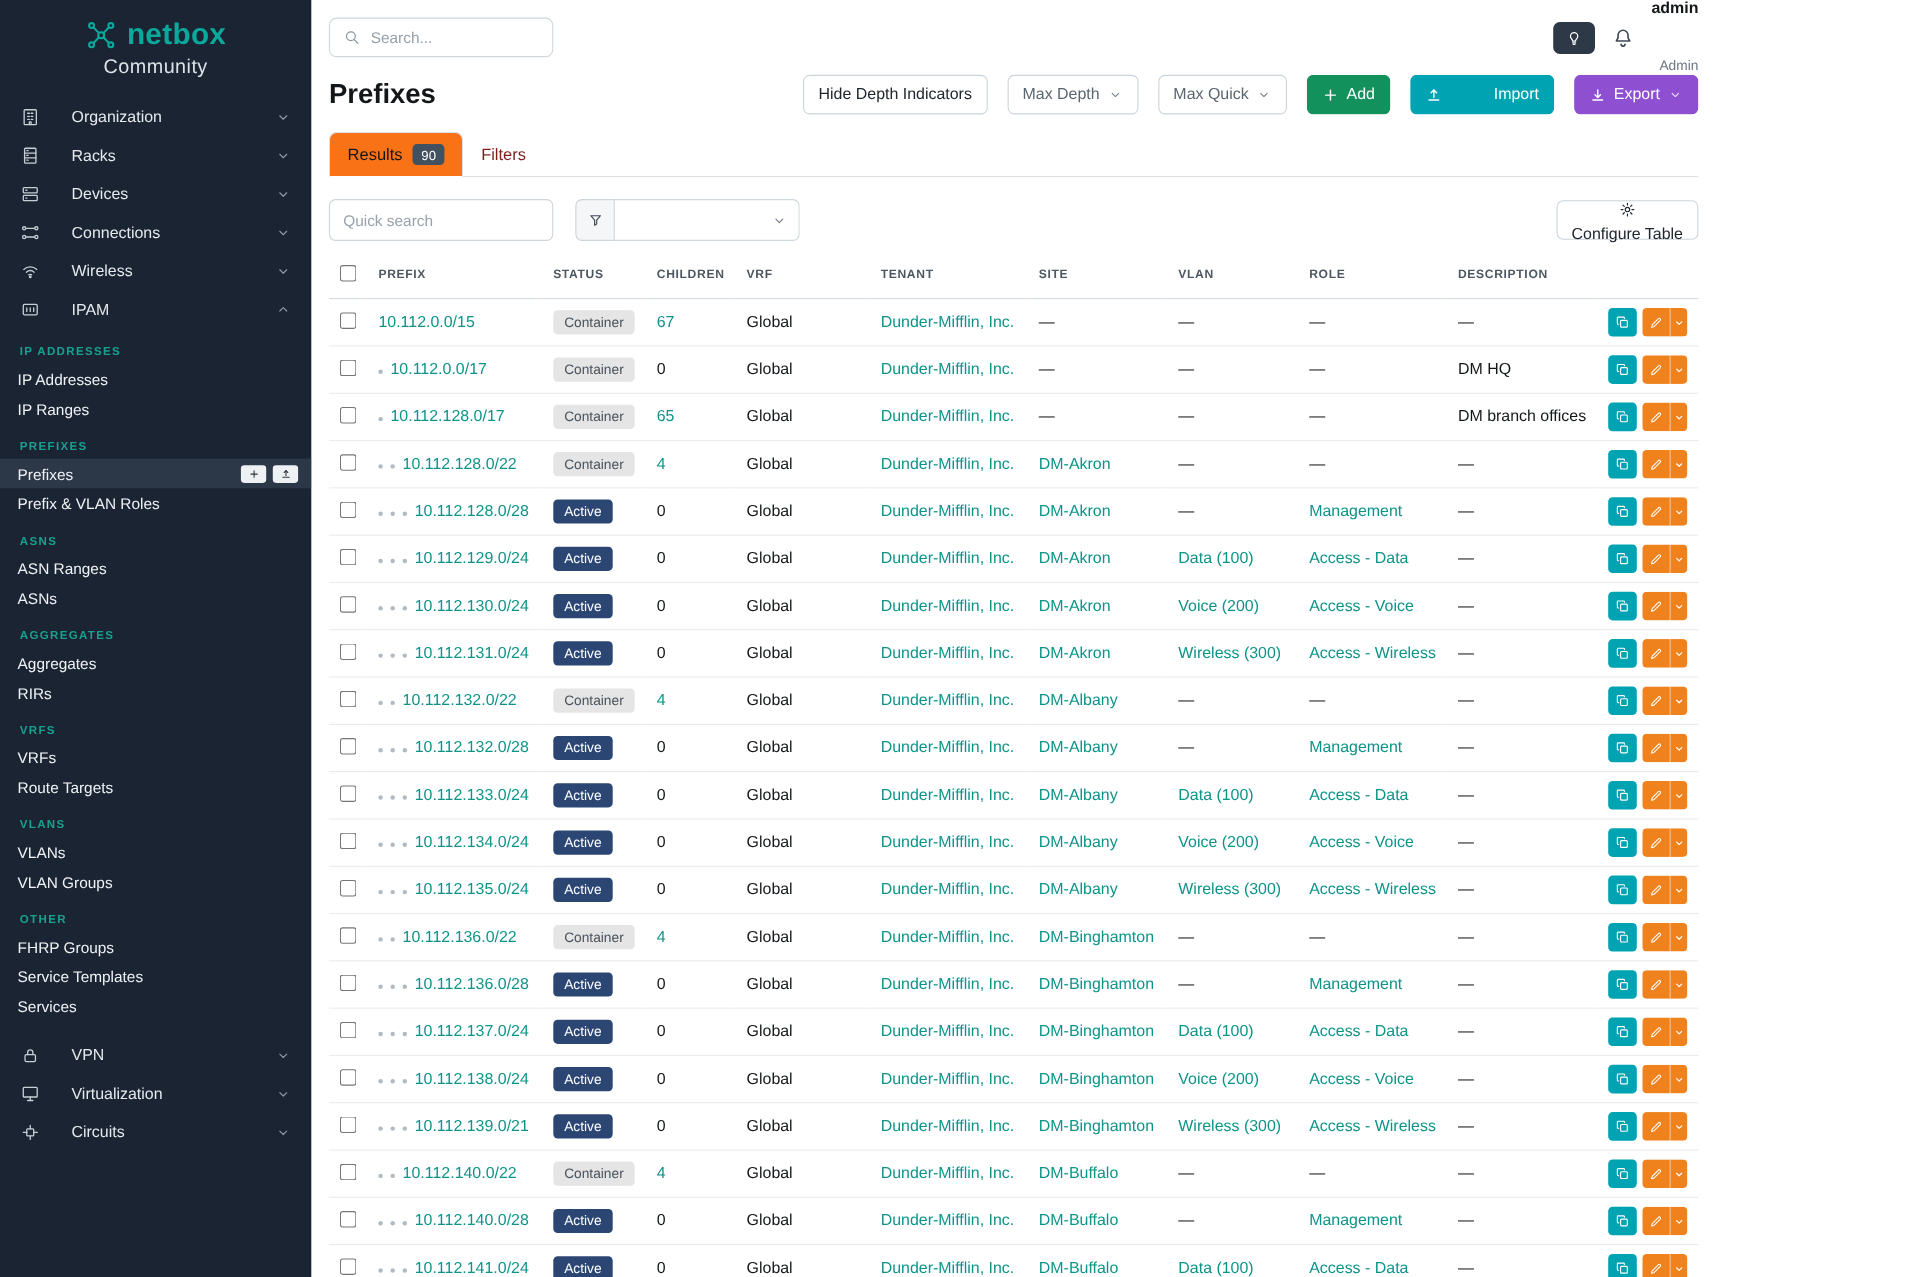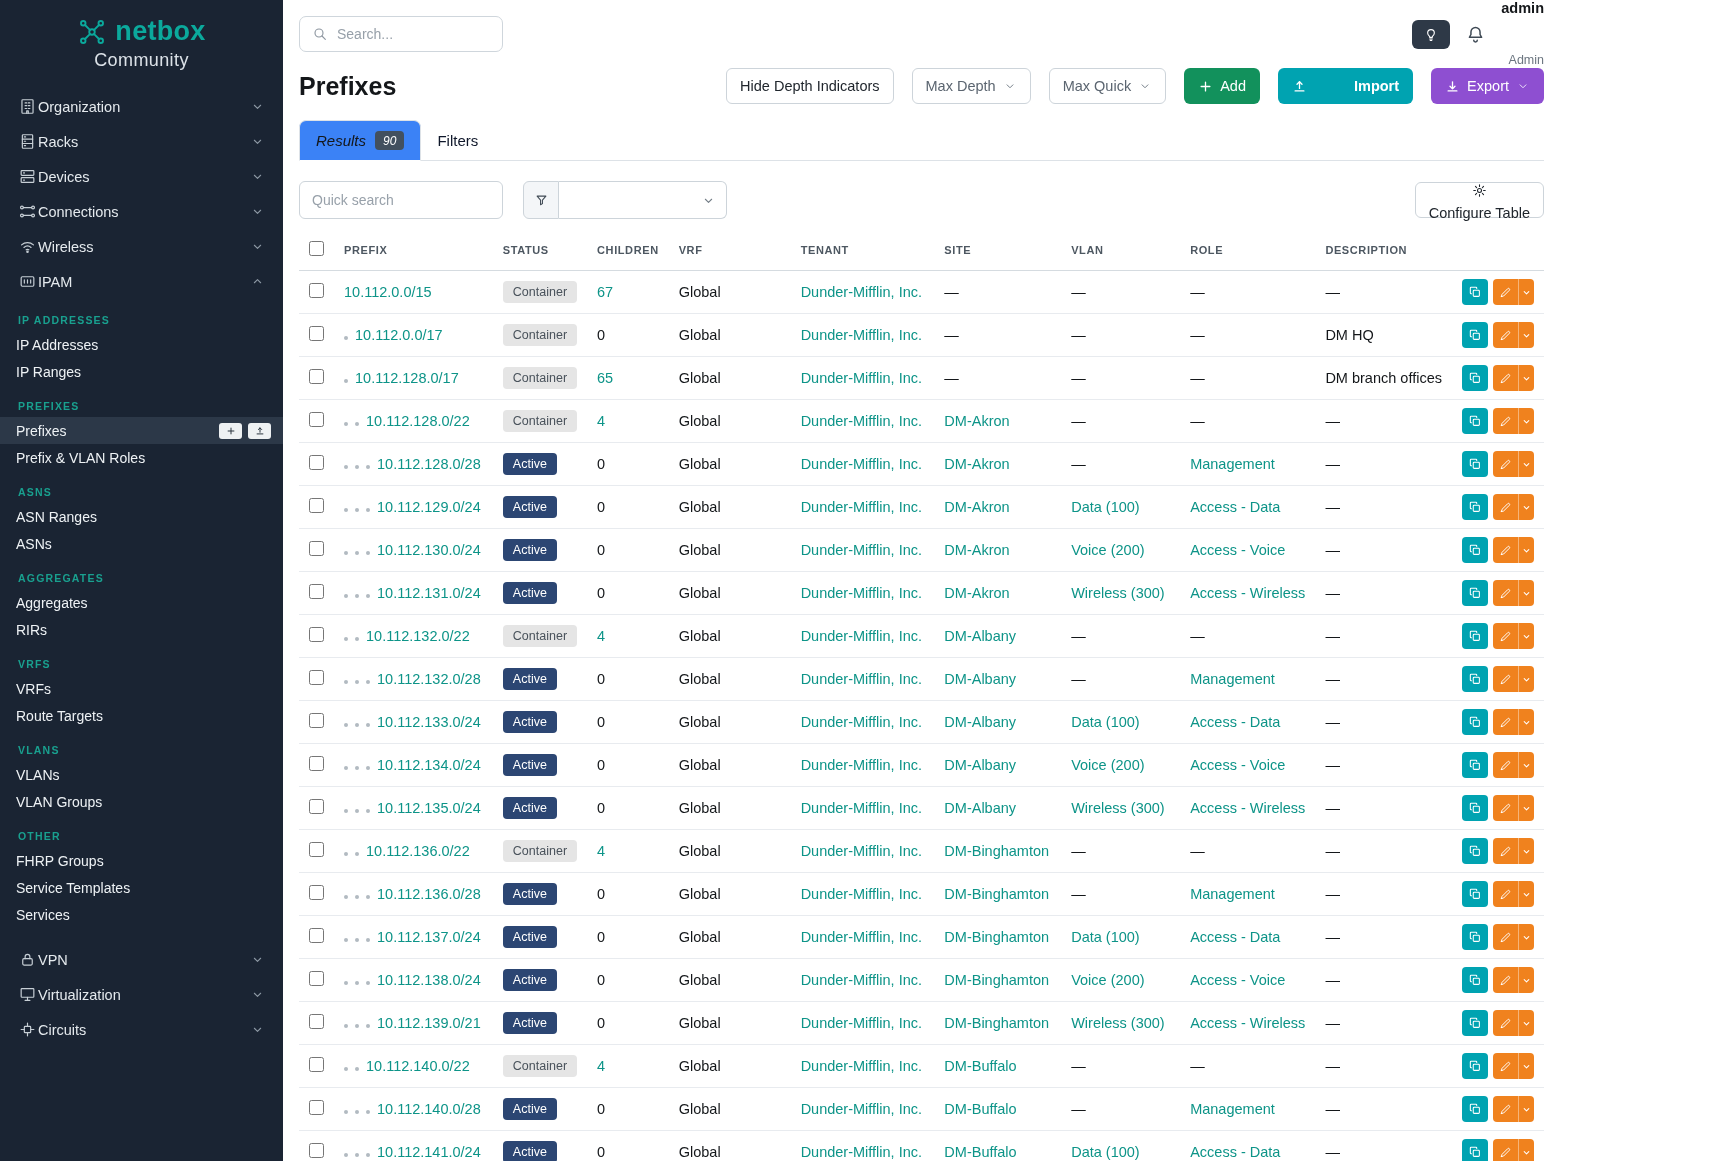--- a/index.html
+++ b/index.html
@@ -13,21 +13,21 @@
   button,input{ font-family:inherit; }
   .app{ display:flex; width:100%; height:100%; }
 
   
   .sidebar{ width:283px; min-width:283px; height:100%; background:var(--sidebar-bg); overflow:hidden; }
   .sb-logo{ padding:16px 0 8px; display:flex; flex-direction:column; align-items:center;text-align:right; }
   .sb-logo-row{ display:flex; align-items:center; gap:8px; color:var(--brand-teal); }
   .sb-logo-text{ font-size:27px; font-weight:700; color:var(--brand-teal); letter-spacing:.3px; }
   .sb-logo-sub{ color:#dce2e8; font-size:18px; margin-top:3px; letter-spacing:.4px; }
   #sidebar-nav{ padding-top:10px; }
-  .nav-item{ display:flex; align-items:center; gap:1px; height:35px; padding:0 18px;
+  .nav-item{ display:flex; align-items:center; gap:28px; height:35px; padding:0 18px;
     font-size:14.5px; color:#e4e9ed; cursor:pointer; }
   .nav-ic{ color:#c7cfd6; display:inline-flex; }
   .nav-chev{ margin-left:auto; color:#8d99a5; display:inline-flex; }
   .nav-section{ padding:15px 18px 5px; font-size:10.5px; font-weight:700; letter-spacing:1.2px;
     color:var(--section-teal); }
   .nav-sub{ height:27px; display:flex; align-items:center; padding:0 12px 0 16px;
     font-size:14px; color:#eef2f5; cursor:pointer; }
   .nav-sub.active{ background:#2c3848; }
   .quick{ margin-left:auto; display:flex; gap:6px; }
   .qbtn{ width:23px; height:16px; background:#eef1f3; color:#2c3640; border-radius:3px;
@@ -52,29 +52,29 @@
 
   .content{ padding:12px 16px 0; }
   .page-header{ display:flex; align-items:center; justify-content:space-between; }
   .page-title{ font-size:25px; font-weight:600; color:#14171a; }
   .actions{ display:flex; gap:8px; align-items:center; }
   .btn{ height:36px; border-radius:6px; font-size:14.5px; display:inline-flex; align-items:center;
     gap:7px; padding:0 13px; cursor:pointer; border:1px solid transparent; background:#fff; white-space:nowrap;margin-left:10px; }
   .btn-outline{ border-color:#cdd4da; color:#20262d; }
   .btn-outline.muted{ color:#5b6570; }
   .btn-green{ background:var(--green); color:#fff; font-weight:500; }
-  .btn-cyan{ background:var(--cyan); color:#fff; font-weight:700;gap:47px; }
+  .btn-cyan{ background:var(--cyan); color:#fff; font-weight:400;gap:47px; }
   .btn-purple{ background:var(--purple); color:#fff; font-weight:500; }
   .chev{ color:inherit; opacity:.85; }
 
   .tabs{ display:flex; margin-top:16px; border-bottom:1px solid #dde2e7; }
-  .tab{ padding:10px 16px; font-size:15px; color:#0f172a; display:inline-flex; gap:9px;
+  .tab{ padding:10px 16px; font-size:15px; color:#7f1d1d; display:inline-flex; gap:9px;
     align-items:center; cursor:pointer; }
   .tab.active{ color:#14171a; border:1px solid #dde2e7; border-bottom:1px solid #fff;
-    border-radius:7px 7px 0 0; margin-bottom:-1px; background:#3b82f6;font-style:italic; }
+    border-radius:7px 7px 0 0; margin-bottom:-1px; background:#f97316; }
   .count-badge{ background:var(--badge-dark); color:#fff; font-size:12px; border-radius:4px;
     padding:2.5px 8px; font-weight:500; }
 
   .controls{ display:flex; align-items:center; margin-top:20px; }
   .quick-search{ width:204px; height:38px; border:1px solid #cdd4da; border-radius:6px;
     padding:0 12px; font-size:14px; color:#333; outline:none; }
   .quick-search::placeholder{ color:#98a1aa; }
   .filter-group{ display:flex; margin-left:20px; }
   .funnel-btn{ width:36px; height:38px; background:#f4f6f8; border:1px solid #cdd4da;
     border-radius:6px 0 0 6px; color:#414b55; display:inline-flex; align-items:center;

